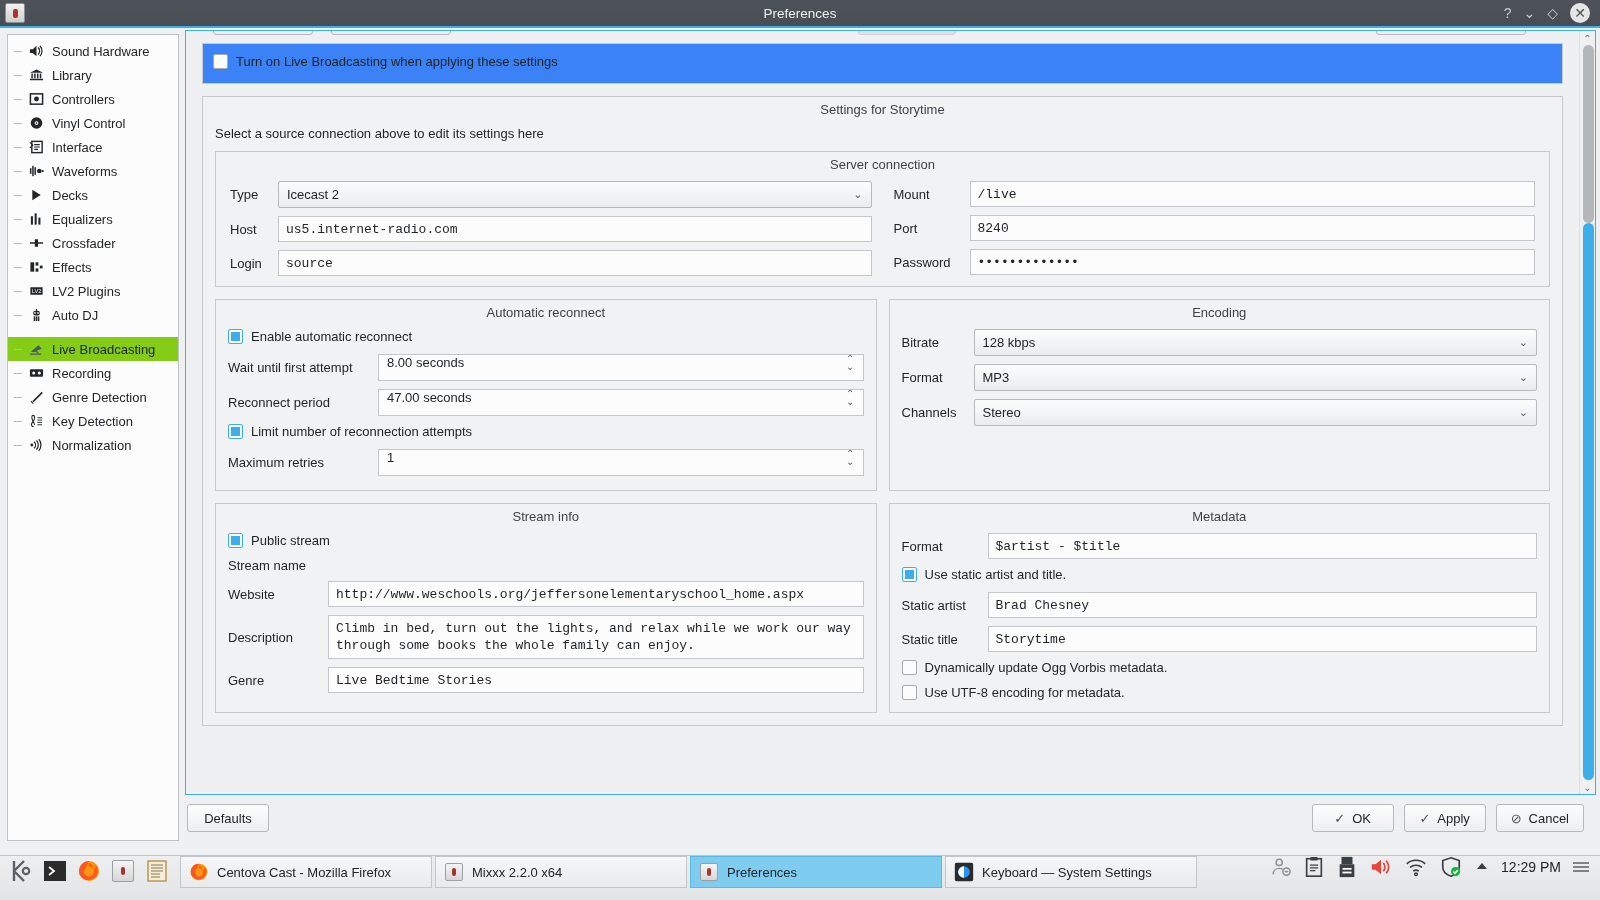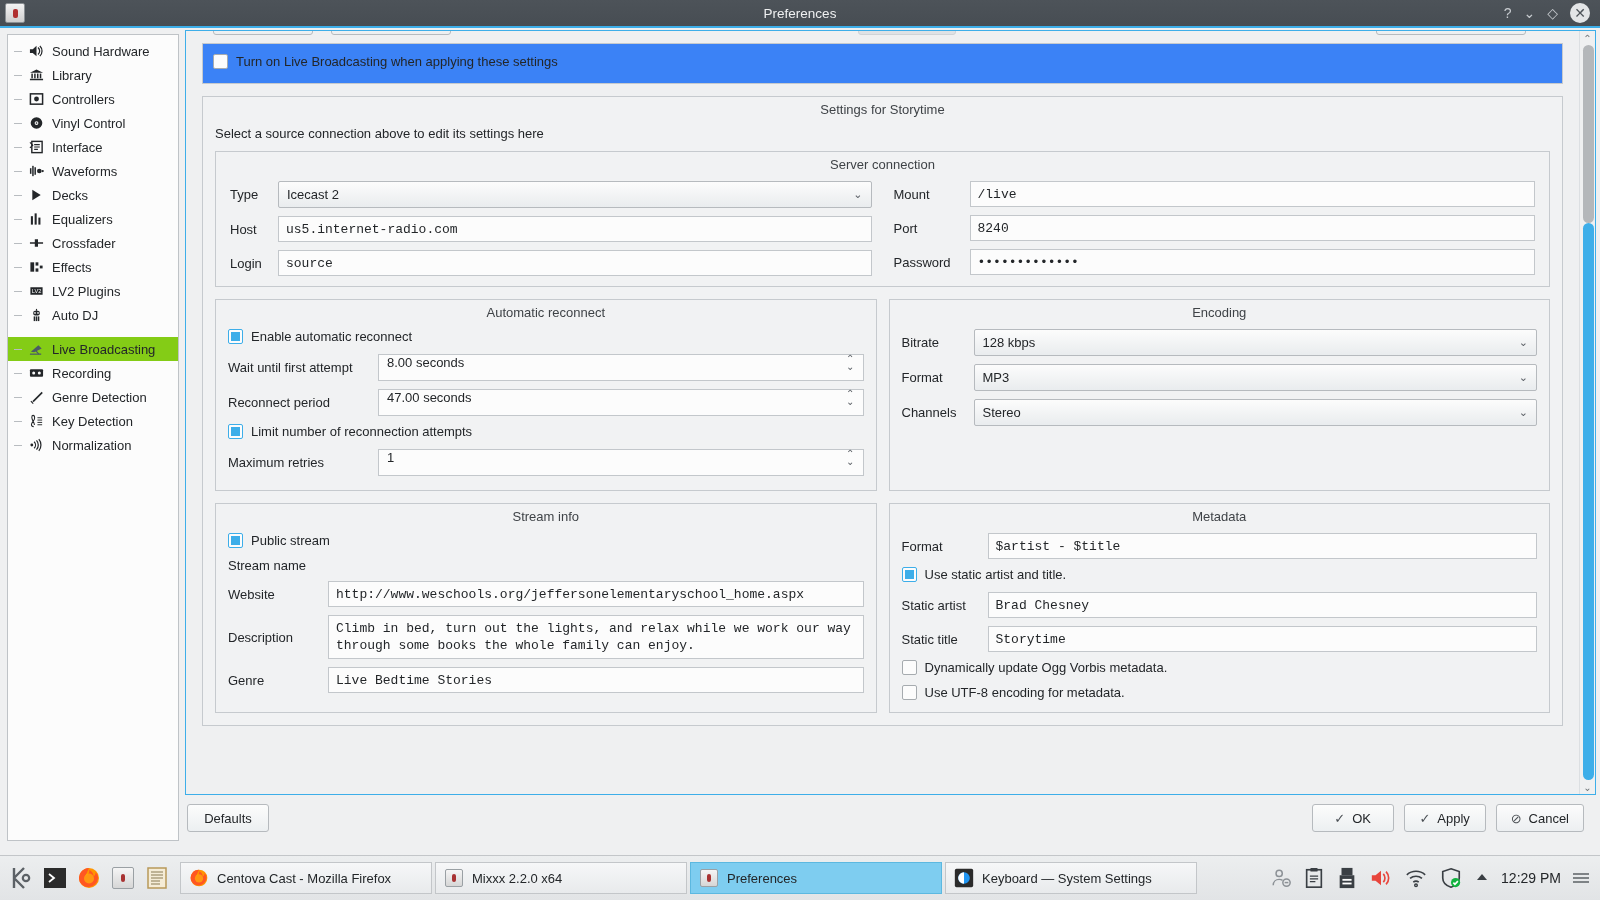--- a/index.html
+++ b/index.html
@@ -223,21 +223,21 @@
   }
   #btnrow .spacer { flex: 1; }
   #btnrow .right-btns { display: flex; gap: 10px; padding-right: 10px; }
   .btn .gl { font-size: 13px; color: #4a4f54; }
 
   
   #taskbar {
     position: absolute; bottom: 0; left: 0; right: 0; height: 45px;
     background: linear-gradient(180deg,#eceeef 0%, #e2e4e6 100%);
     border-top: 1px solid #c3c6c9;
-    display: flex; align-items: center;
+    display: flex; align-items: flex-start;
   }
   #taskbar .launcher { display: flex; align-items: center; gap: 4px; padding-left: 6px; }
   .launch-icon { width: 30px; height: 30px; display:flex; align-items:center; justify-content:center; }
   .tasks { display: flex; align-items: center; gap: 3px; margin-left: 8px; }
   .task {
     height: 32px; width: 252px;
     border: 1px solid #c3c6c9;
     background: linear-gradient(180deg,#f6f7f8,#e8eaec);
     display: flex; align-items: center; gap: 8px;
     padding: 0 8px; font-size: 13px;

